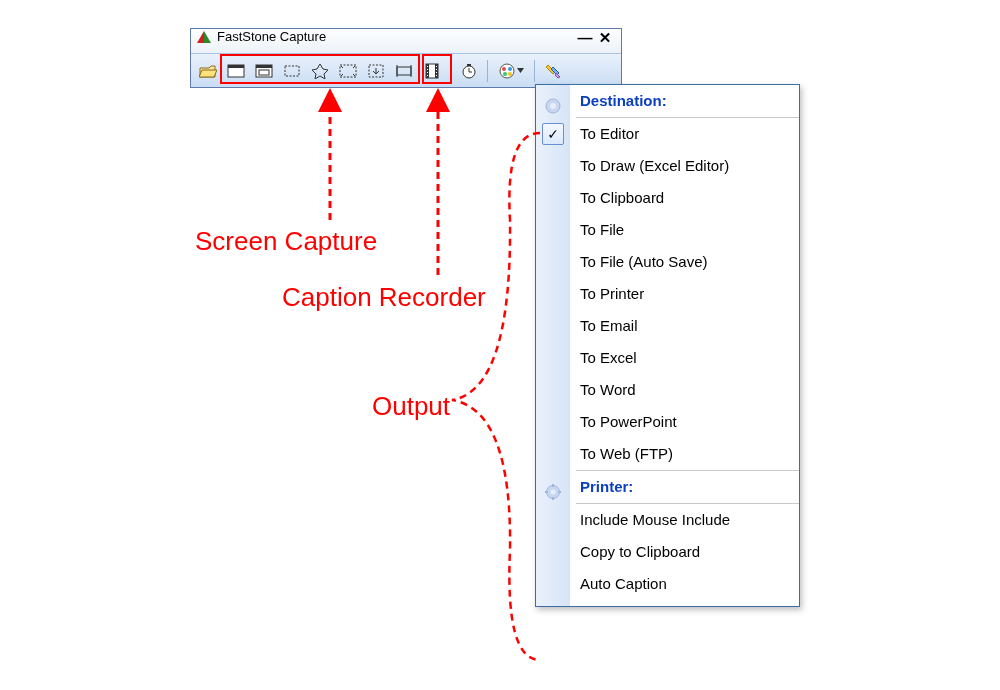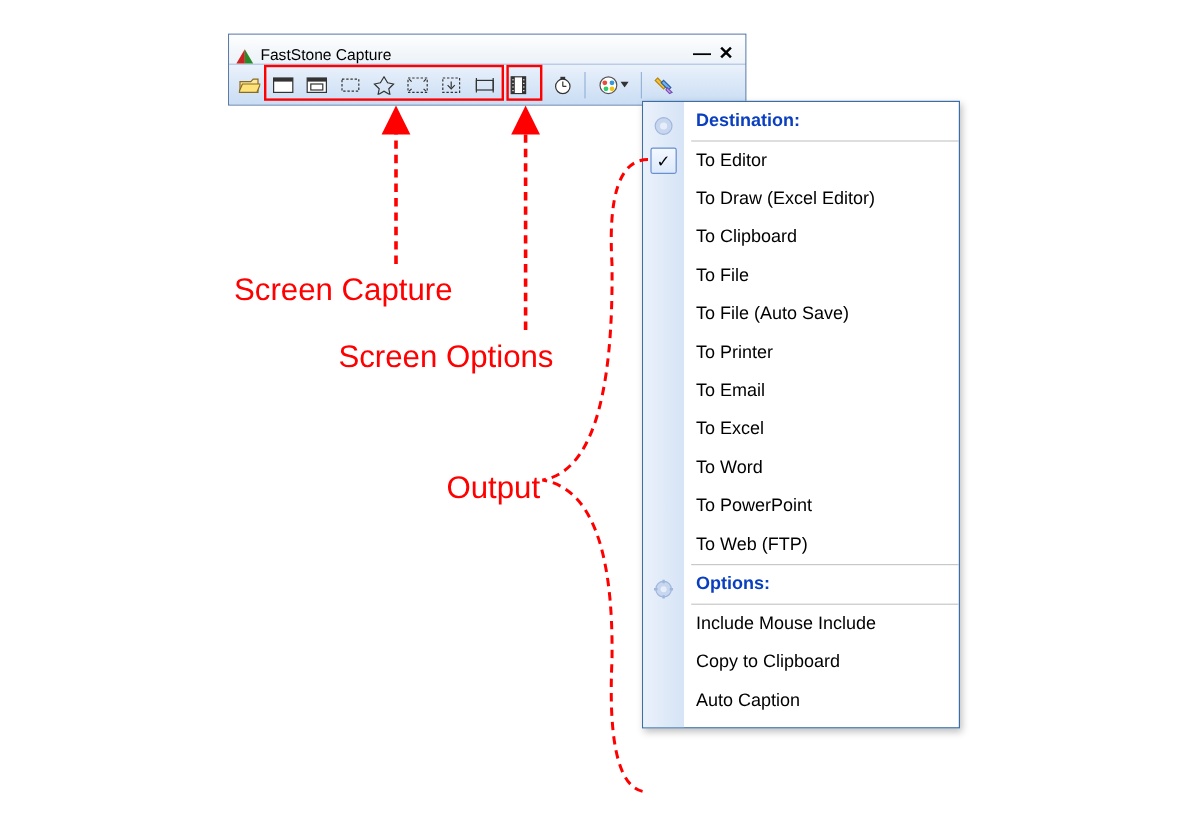--- a/index.html
+++ b/index.html
@@ -17,21 +17,21 @@
   .window {
     position: absolute;
     left: 190px; top: 28px;
     width: 432px;
     border: 1px solid #5c7aaa;
     background: #fff;
   }
   .titlebar {
     height: 24px;
     background: linear-gradient(#fdfefe, #ecf2f8);
-    display: flex; align-items: flex-end;
+    display: flex; align-items: flex-start;
     padding: 0 6px;
     font-size: 13px;
     color:#000;
   }
   .titlebar .logo { width:14px; height:14px; margin-right:6px; position:relative; }
   .titlebar .logo::before {
     content:""; position:absolute; left:0; bottom:0;
     border-left:7px solid transparent; border-right:0 solid transparent;
     border-bottom:12px solid #cc2222;
   }
@@ -281,30 +281,30 @@
           <circle cx="8" cy="8" r="6.5" fill="#c8d7ef" stroke="#9fb7dc"></circle>
           <circle cx="8" cy="8" r="2.5" fill="#e6eefb"></circle>
           <g stroke="#9fb7dc" stroke-width="2">
             <line x1="8" y1="0" x2="8" y2="3"></line>
             <line x1="8" y1="13" x2="8" y2="16"></line>
             <line x1="0" y1="8" x2="3" y2="8"></line>
             <line x1="13" y1="8" x2="16" y2="8"></line>
           </g>
         </svg>
     </span>
-    <span>Options:</span>
+    <span>Printer:</span>
   </div>
   <div class="dd-sep"></div>
   <div class="dd-item"><span>Include Mouse Include</span></div>
   <div class="dd-item"><span>Copy to Clipboard</span></div>
   <div class="dd-item"><span>Auto Caption</span></div>
 </div>
 
 <div class="anno" style="left:195px; top:226px;">Screen Capture</div>
-<div class="anno" style="left:282px; top:282px;">Screen Options</div>
+<div class="anno" style="left:282px; top:282px;">Caption Recorder</div>
 <div class="anno" style="left:372px; top:391px;">Output</div>
 
 <svg class="overlay">
   <defs>
     <marker id="arrowRed" markerWidth="12" markerHeight="12" refX="6" refY="6" orient="auto">
       <path d="M2 2 L10 6 L2 10 Z" fill="#ff0000"></path>
     </marker>
   </defs>
 
   <line x1="330" y1="220" x2="330" y2="100" stroke="#ff0000" stroke-width="3" stroke-dasharray="7 5" marker-end="url(#arrowRed)"></line>

